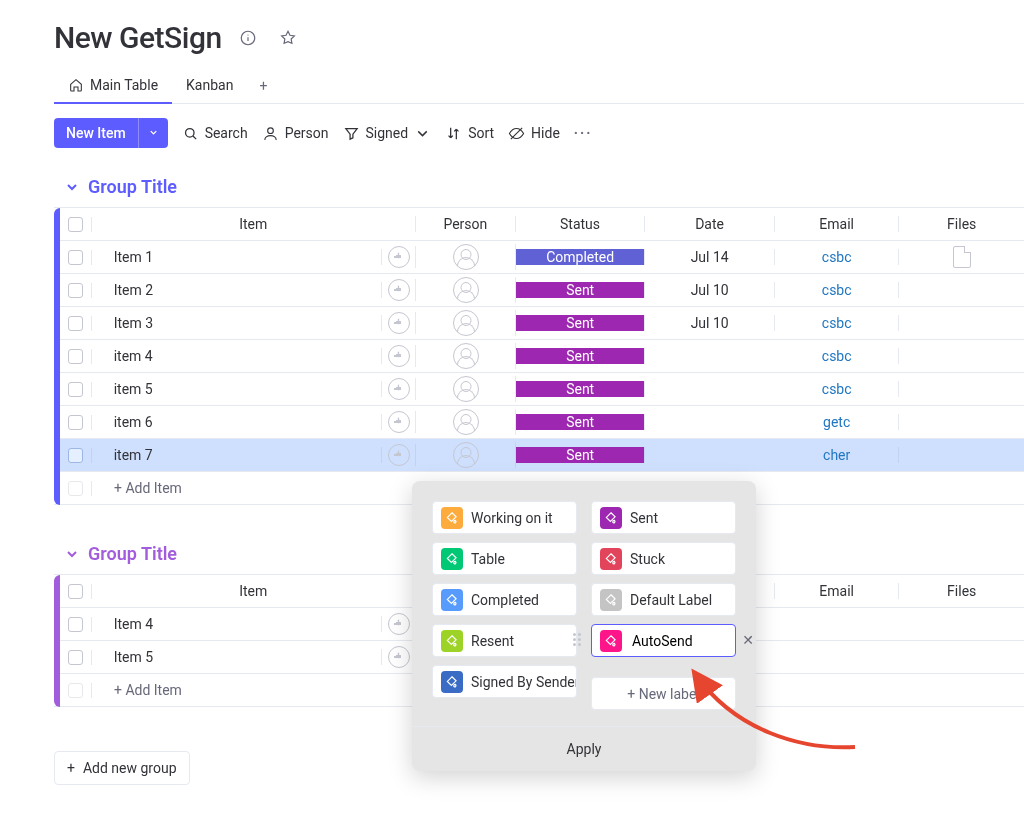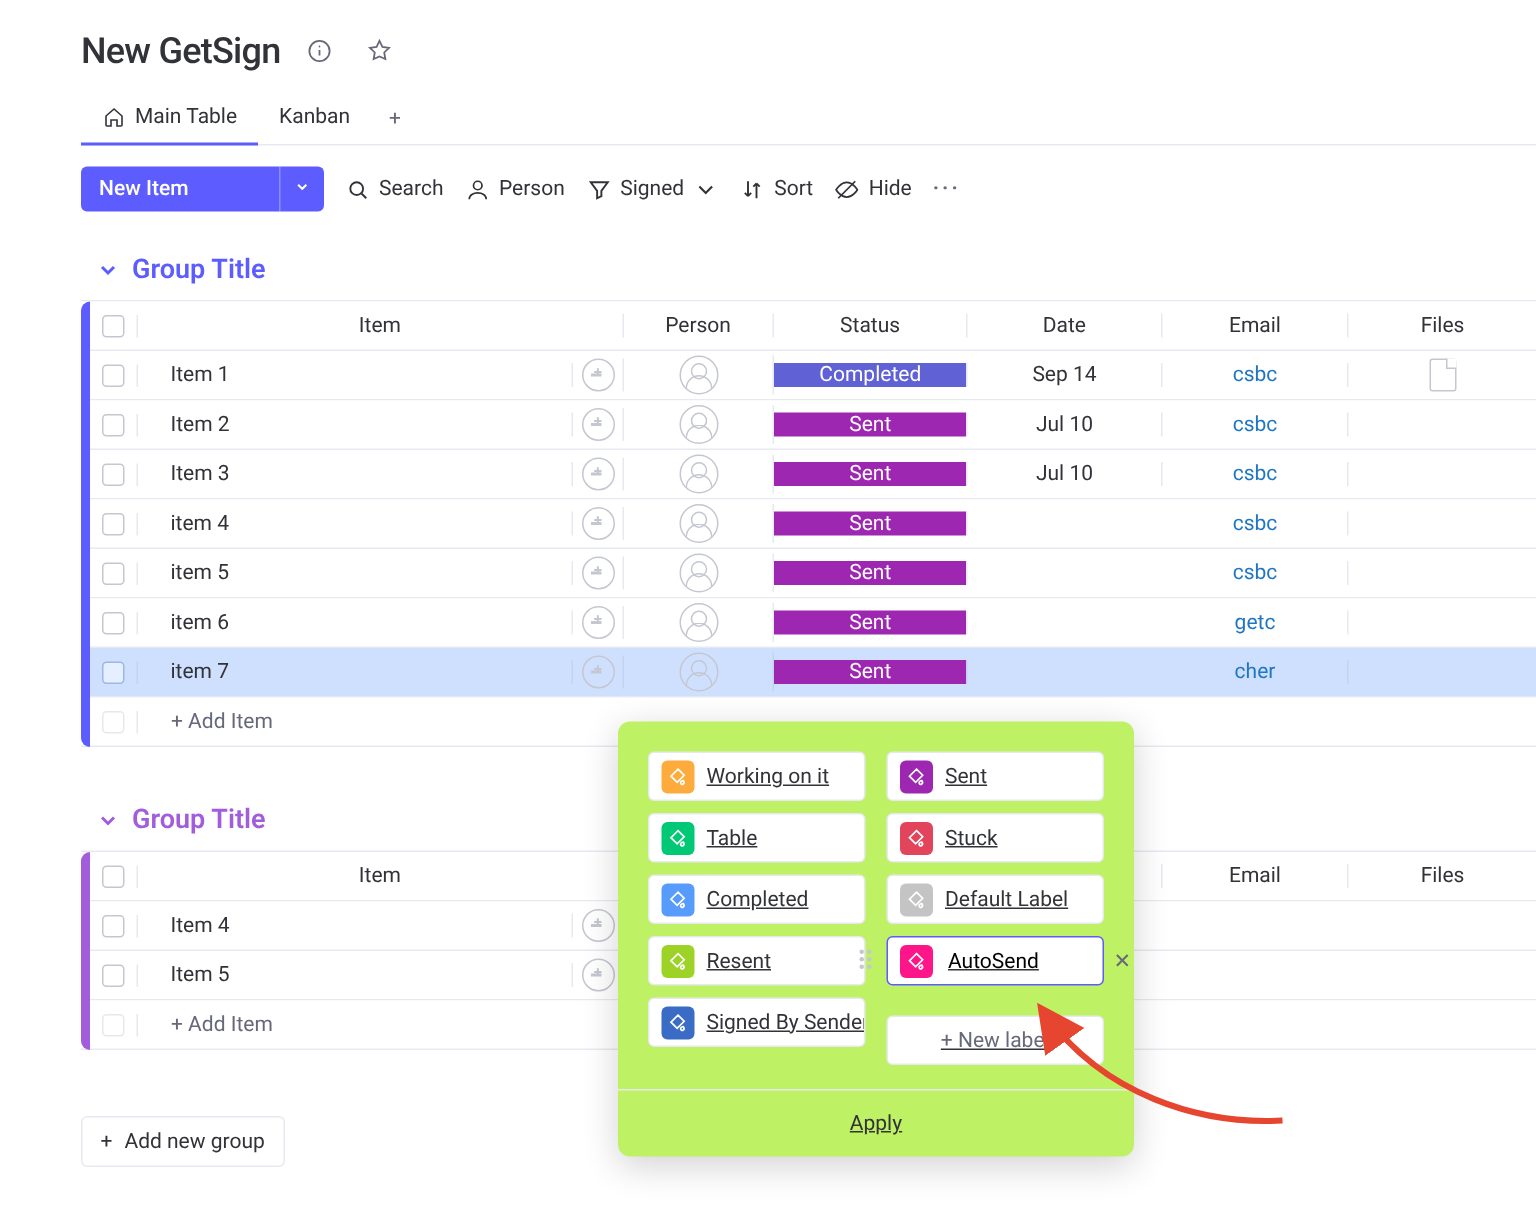--- a/index.html
+++ b/index.html
@@ -30,32 +30,32 @@
     font-size: 14px;
     color: var(--mtext);
     background: #fff;
   }
   .page {
     padding: 20px 0 40px 40px;
     position: relative;
   }
   
   .board-header { display:flex; align-items:center; gap:12px; margin: 0 20px 14px 14px; }
-  .board-title { font-size: 24px; font-weight: 500; letter-spacing:-0.5px; }
+  .board-title { font-size: 30px; font-weight: 500; letter-spacing:-0.5px; }
   .icon-btn { width:28px; height:28px; border-radius:4px; display:flex; align-items:center; justify-content:center; color:#676879; cursor:pointer; }
   .icon-btn svg { width:18px; height:18px; }
 
   .tabs { display:flex; align-items:center; gap:0; border-bottom:1px solid var(--mborder); margin: 0 0 0 14px; }
   .tab { padding: 8px 14px 10px; display:flex; align-items:flex-start; gap:6px; color:var(--mtext); cursor:pointer; position:relative;}
   .tab.active::after { content:""; position:absolute; left:0; right:0; bottom:-1px; height:2px; background: var(--mbrightpurple);}
   .tab-plus { padding:8px 12px; color:var(--mgray); cursor:pointer;}
   .tab svg { width:16px; height:16px; }
 
   .toolbar { display:flex; align-items:center; gap:14px; padding: 14px 0 18px 14px; }
-  .new-item { background: var(--mbrightpurple); color:#fff; border-radius:4px; display:flex; align-items:center; overflow:hidden;gap:48px; }
+  .new-item { background: var(--mbrightpurple); color:#fff; border-radius:4px; display:flex; align-items:center; overflow:hidden; }
   .new-item .lbl { padding:7px 12px; font-weight:500;}
   .new-item .caret { padding:7px 9px; border-left:1px solid rgba(255,255,255,0.3);}
   .tool { display:flex; align-items:center; gap:6px; color:var(--mtext); cursor:pointer; }
   .tool svg { width:17px; height:17px; }
   .tool-kebab { letter-spacing:2px; font-weight:700; color:var(--mgray);}
 
   
   .group { margin: 6px 0 34px 0; }
   .group-header { display:flex; align-items:center; gap:8px; font-weight:600; font-size:18px; padding: 4px 0 10px 24px;}
   .group-header.purple { color: var(--mbrightpurple); }
@@ -100,26 +100,25 @@
   .conv-icon::after{content:"+"; position:absolute; color:#c5c7d0; font-size:10px; left:7px; top:3px; font-weight:700;}
 
   .file-icon { width:18px; height:22px; border:1px solid #c5c7d0; border-radius:2px; position:relative;}
   .file-icon::before{content:""; position:absolute; right:-1px; top:-1px; width:6px; height:6px; background:#fff; border-left:1px solid #c5c7d0; border-bottom:1px solid #c5c7d0;}
 
   
   .panel {
     position:absolute;
     left: 412px; top: 481px;
     width: 344px;
-    background:#bef264;
+    background:#e5e5e5;
     border-radius:8px;
     box-shadow: 0 6px 24px rgba(0,0,0,0.18);
     padding: 20px 20px 0;
     z-index: 50;
-    text-decoration: underline;
   }
   .panel-grid { display:grid; grid-template-columns: 1fr 1fr; gap: 8px 14px; }
   .chip { display:flex; align-items:center; gap:8px; border:1px solid var(--mborder); border-radius:4px; padding:6px 8px; height:33px; overflow:hidden; white-space:nowrap; cursor:pointer; background:#fff;}
   .chip .sw { width:22px; height:22px; border-radius:4px; flex:0 0 22px; display:flex; align-items:center; justify-content:center; }
   .chip .sw svg { width:14px; height:14px; stroke:#fff; fill:none; stroke-width:2;}
   .chip input { border:none; outline:none; font-size:14px; width:100%; font-family:inherit;}
   .chip.editing { border:1px solid var(--mbrightpurple); }
   .chip.newlabel { justify-content:center; color:var(--mgray);margin-top:12px;}
   .chip-wrap { position:relative; }
   .chip-handle { position:absolute; left:-18px; top:9px; display:grid; grid-template-columns:repeat(2,3px); grid-auto-rows:3px; gap:2px;}
@@ -247,21 +246,21 @@
           <div class="cell item">Item 1</div>
           <div class="cell conv">
               <div class="conv-icon"></div>
             </div>
           <div class="cell person">
               <div class="avatar-empty"></div>
             </div>
           <div class="cell status">
               <div class="status-pill status-completed">Completed</div>
             </div>
-          <div class="cell date">Sep 14</div>
+          <div class="cell date">Jul 14</div>
           <div class="cell email">csbc</div>
           <div class="cell files">
               <div class="file-icon"></div>
             </div>
         </div>
 
         <div class="row ">
           <div class="cell chk">
               <div class="chkbox"></div>
             </div>

